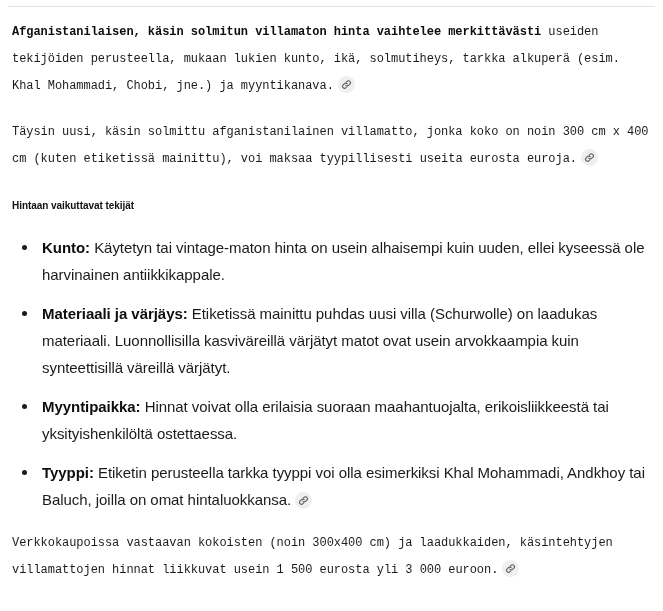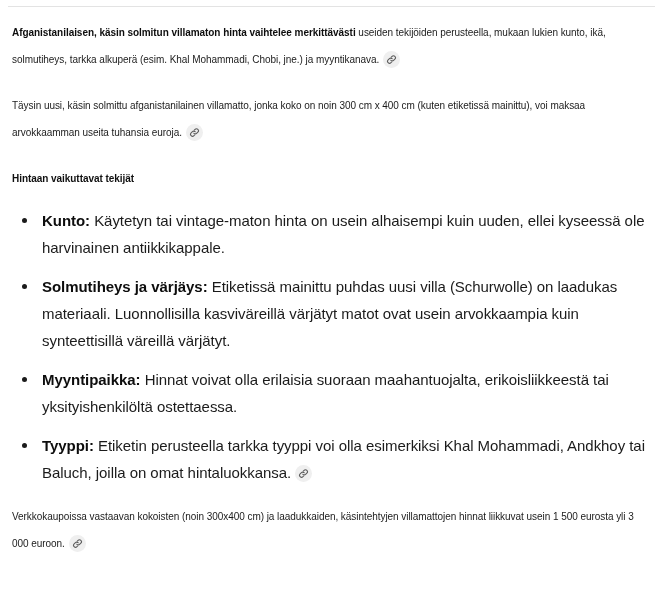--- a/index.html
+++ b/index.html
@@ -29,24 +29,25 @@
     margin: 6px 8px 0 8px;
   }
 
   .content {
     padding: 12px 14px 0 12px;
     box-sizing: border-box;
   }
 
   p.para {
     margin: 0 0 19px 0;
-    font-size: 10px;
+    font-size: 12px;
     line-height: 27px;
     letter-spacing: -0.05px;
     color: #1b1b1b;
+    font-family: Liberation Mono, monospace;
   }
 
   h3.section-heading {
     margin: 0 0 15px 0;
     font-size: 10px;
     line-height: 27px;
     font-weight: 700;
     color: #101010;
     letter-spacing: -0.05px;
   }
@@ -118,38 +119,38 @@
 
   <div class="content">
 
     <p class="para"><span class="lead-strong">Afganistanilaisen, käsin solmitun villamaton hinta vaihtelee merkittävästi</span><span> useiden tekijöiden perusteella, mukaan lukien kunto, ikä, solmutiheys, tarkka alkuperä (esim. Khal Mohammadi, Chobi, jne.) ja myyntikanava.</span><span class="cite">
           <svg width="11" height="11" viewBox="0 0 24 24" fill="none" stroke-width="2.4" stroke-linecap="round" stroke-linejoin="round">
             <path d="M10.4 13.6a4.2 4.2 0 0 0 6.1.3l2.8-2.8a4.3 4.3 0 0 0-6.1-6.1l-1.6 1.6"></path>
             <path d="M13.6 10.4a4.2 4.2 0 0 0-6.1-.3l-2.8 2.8a4.3 4.3 0 0 0 6.1 6.1l1.6-1.6"></path>
           </svg>
         </span></p>
 
-    <p class="para block-gap-large"><span>Täysin uusi, käsin solmittu afganistanilainen villamatto, jonka koko on noin 300 cm x 400 cm (kuten etiketissä mainittu), voi maksaa </span><span class="strong">arvokkaamman useita tuhansia euroja</span><span>.</span><span class="cite">
+    <p class="para block-gap-large"><span>Täysin uusi, käsin solmittu afganistanilainen villamatto, jonka koko on noin 300 cm x 400 cm (kuten etiketissä mainittu), voi maksaa </span><span class="strong">tyypillisesti useita eurosta euroja</span><span>.</span><span class="cite">
           <svg width="11" height="11" viewBox="0 0 24 24" fill="none" stroke-width="2.4" stroke-linecap="round" stroke-linejoin="round">
             <path d="M10.4 13.6a4.2 4.2 0 0 0 6.1.3l2.8-2.8a4.3 4.3 0 0 0-6.1-6.1l-1.6 1.6"></path>
             <path d="M13.6 10.4a4.2 4.2 0 0 0-6.1-.3l-2.8 2.8a4.3 4.3 0 0 0 6.1 6.1l1.6-1.6"></path>
           </svg>
         </span></p>
 
     <h3 class="section-heading">Hintaan vaikuttavat tekijät</h3>
 
     <ul class="factor-list">
 
       <li>
         <span class="bullet-dot"></span><span class="term">Kunto:</span><span> Käytetyn tai vintage-maton hinta on usein alhaisempi kuin uuden, ellei kyseessä ole harvinainen antiikkikappale.</span>
       </li>
 
 
       <li>
-        <span class="bullet-dot"></span><span class="term">Solmutiheys ja värjäys:</span><span> Etiketissä mainittu puhdas uusi villa (Schurwolle) on laadukas materiaali. Luonnollisilla kasviväreillä värjätyt matot ovat usein arvokkaampia kuin synteettisillä väreillä värjätyt.</span>
+        <span class="bullet-dot"></span><span class="term">Materiaali ja värjäys:</span><span> Etiketissä mainittu puhdas uusi villa (Schurwolle) on laadukas materiaali. Luonnollisilla kasviväreillä värjätyt matot ovat usein arvokkaampia kuin synteettisillä väreillä värjätyt.</span>
       </li>
 
       <li>
         <span class="bullet-dot"></span><span class="term">Myyntipaikka:</span><span> Hinnat voivat olla erilaisia suoraan maahantuojalta, erikoisliikkeestä tai yksityishenkilöltä ostettaessa.</span>
       </li>
 
       <li>
         <span class="bullet-dot"></span><span class="term">Tyyppi:</span><span> Etiketin perusteella tarkka tyyppi voi olla esimerkiksi Khal Mohammadi, Andkhoy tai Baluch, joilla on omat hintaluokkansa.</span><span class="cite">
             <svg width="11" height="11" viewBox="0 0 24 24" fill="none" stroke-width="2.4" stroke-linecap="round" stroke-linejoin="round">
               <path d="M10.4 13.6a4.2 4.2 0 0 0 6.1.3l2.8-2.8a4.3 4.3 0 0 0-6.1-6.1l-1.6 1.6"></path>

